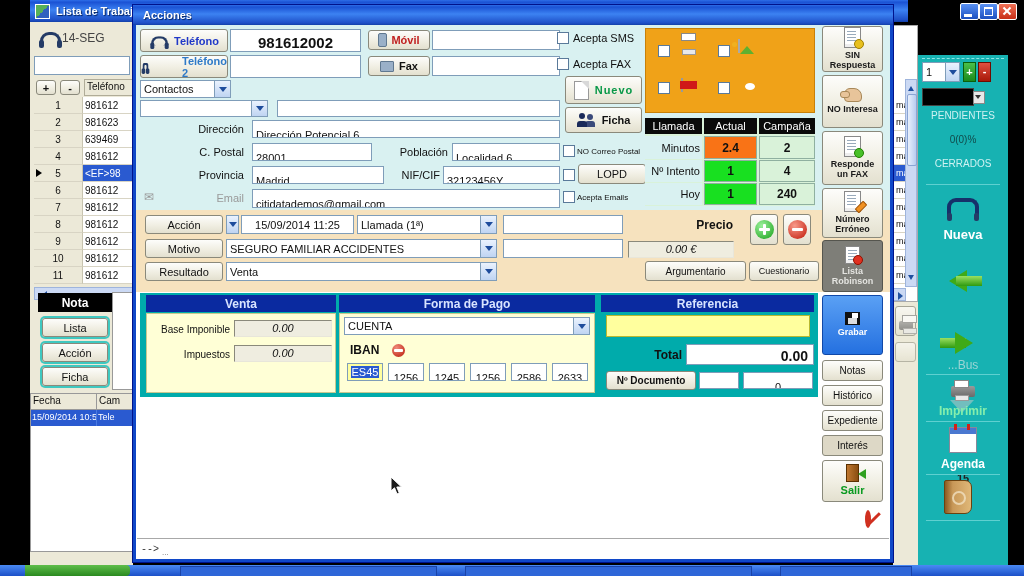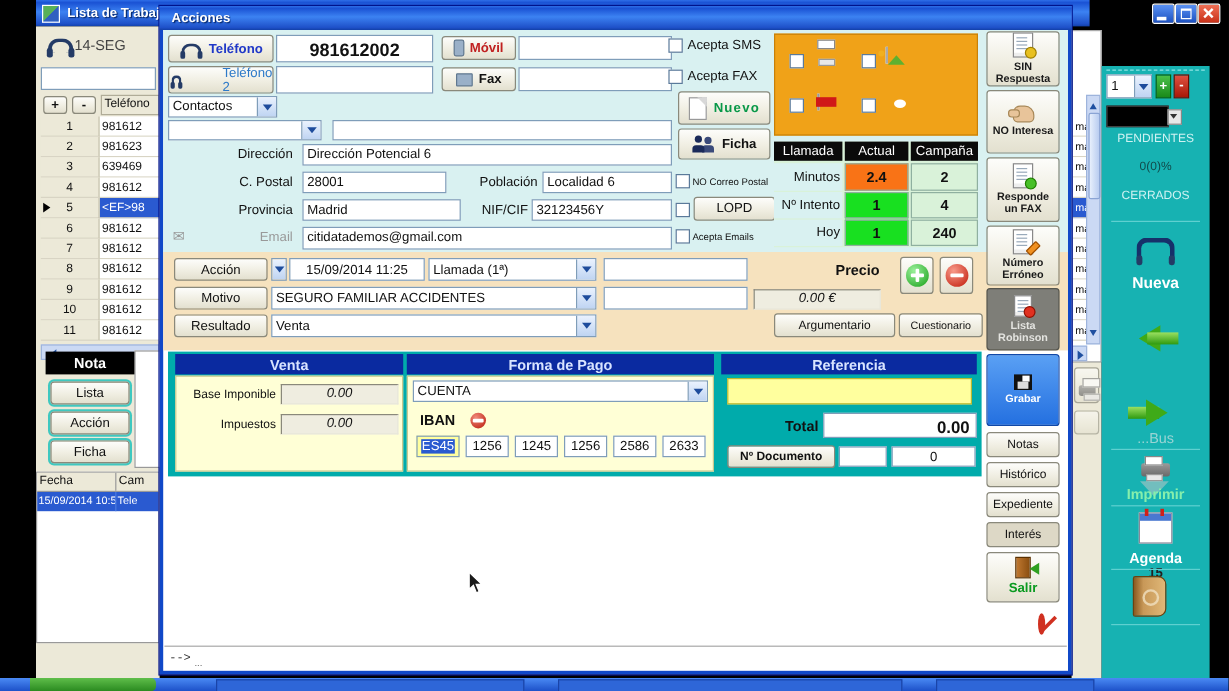--- a/index.html
+++ b/index.html
@@ -10,21 +10,21 @@
   .titlebar{background:linear-gradient(180deg,#2E6EE8 0%,#1A52D4 10%,#3C82F2 45%,#1E50C8 90%,#1240A8 100%);
             color:#fff;font-weight:bold;display:flex;align-items:center;}
   .titletext{text-shadow:1px 1px 1px #002060;font-size:11px;padding-left:4px;white-space:nowrap;overflow:hidden;}
   .winbtn{width:17px;height:15px;border:1px solid #fff;border-radius:2px;position:absolute;top:3px;
           background:linear-gradient(180deg,#5A92F4,#1C50C0);}
   .winbtn.close{background:linear-gradient(180deg,#F07055,#C83018);}
   .panelbg{background:#ECE9D8;}
   .btn3d{background:linear-gradient(180deg,#FDFDFB,#F0EEE2 55%,#E3E0CF);border:1px solid #8A897B;border-radius:3px;
          display:flex;align-items:center;justify-content:center;box-sizing:border-box;}
   .fld{background:#fff;border:1px solid #7F9DB9;box-sizing:border-box;overflow:hidden;white-space:nowrap;
-       padding:1px 3px;line-height:1.3;}
+       padding:7px 3px;line-height:1.3;}
   .sunk{background:#EFEDE0;border:1px solid;border-color:#8A897B #E8E6DA #E8E6DA #8A897B;box-sizing:border-box;
         font-style:italic;text-align:center;overflow:hidden;}
   .combo{background:#fff;border:1px solid #7F9DB9;box-sizing:border-box;display:flex;align-items:center;overflow:hidden;}
   .combo .txt{flex:1;padding:0 3px;white-space:nowrap;overflow:hidden;}
   .cbtn{width:15px;align-self:stretch;border-left:1px solid #7F9DB9;background:linear-gradient(180deg,#EAF2FE,#BFD4F2);
         display:flex;align-items:center;justify-content:center;flex:none;}
   .cbtn::after{content:"";width:0;height:0;border:4px solid transparent;border-top:5px solid #1E4C9C;margin-top:4px;}
   .cb{width:12px;height:12px;background:#fff;border:1px solid #5A7A9A;box-sizing:border-box;}
   .lbl{display:flex;align-items:center;}
   .lbl.r{justify-content:flex-end;}
@@ -177,21 +177,21 @@
   </div>
 
   
   <div class="abs" style="left:112px;top:292px;width:21px;height:96px;background:#fff;border:1px solid #999;"></div>
   <div class="abs" style="left:38px;top:293px;width:74px;height:19px;background:#000;color:#fff;font-weight:bold;font-size:12px;display:flex;align-items:center;justify-content:center;">Nota</div>
   <div class="abs btn3d" style="left:42px;top:318px;width:66px;height:19px;box-shadow:0 0 0 2px #3FC8C0;">Lista</div>
   <div class="abs btn3d" style="left:42px;top:343px;width:66px;height:19px;box-shadow:0 0 0 2px #3FC8C0;">Acción</div>
   <div class="abs btn3d" style="left:42px;top:367px;width:66px;height:19px;box-shadow:0 0 0 2px #3FC8C0;">Ficha</div>
 
   
-  <div class="abs" style="left:30px;top:393px;width:103px;height:143px;background:#fff;border:1px solid #999;box-sizing:border-box;">
+  <div class="abs" style="left:30px;top:393px;width:103px;height:159px;background:#fff;border:1px solid #999;box-sizing:border-box;">
     <div style="display:flex;height:15px;background:#ECE9D8;border-bottom:1px solid #999;font-size:10px;">
       <div style="width:66px;padding:1px 2px;border-right:1px solid #999;box-sizing:border-box;">Fecha</div>
       <div style="flex:1;padding:1px 2px;overflow:hidden;">Cam</div>
     </div>
     <div style="display:flex;height:16px;background:#2A5AD0;color:#fff;font-size:9px;">
       <div style="width:66px;padding:2px 1px;white-space:nowrap;overflow:hidden;border-right:1px solid #4A7AE0;box-sizing:border-box;">15/09/2014 10:55</div>
       <div style="flex:1;padding:2px 1px;overflow:hidden;">Tele</div>
     </div>
   </div>
 
@@ -277,21 +277,21 @@
     <span class="pic abs" style="left:92px;top:11px;"></span>
     <div class="abs cb" style="left:12px;top:53px;"></div>
     <span class="pdf abs" style="left:33px;top:50px;"></span>
     <div class="abs cb" style="left:72px;top:53px;"></div>
     <span class="chat abs" style="left:92px;top:50px;"></span>
   </div>
 
   
   <div class="abs btn3d" style="left:140px;top:55px;width:88px;height:23px;gap:4px;">
     <span class="hs" style="transform:scale(.7);"></span>
-    <span style="color:#2E7AC8;font-weight:normal;margin-left:28px;">Teléfono 2</span>
+    <span style="color:#2E7AC8;font-weight:bold;margin-left:28px;">Teléfono 2</span>
   </div>
   <div class="abs fld" style="left:230px;top:55px;width:131px;height:23px;"></div>
   <div class="abs btn3d" style="left:368px;top:56px;width:62px;height:20px;gap:5px;">
     <span style="width:12px;height:9px;background:#9AB0C8;border:1px solid #607890;border-radius:1px;"></span>
     <span style="font-weight:bold;">Fax</span>
   </div>
   <div class="abs fld" style="left:432px;top:56px;width:128px;height:20px;"></div>
   <div class="abs cb" style="left:557px;top:58px;"></div>
   <div class="abs lbl" style="left:573px;top:57px;width:70px;height:14px;">Acepta FAX</div>
 

